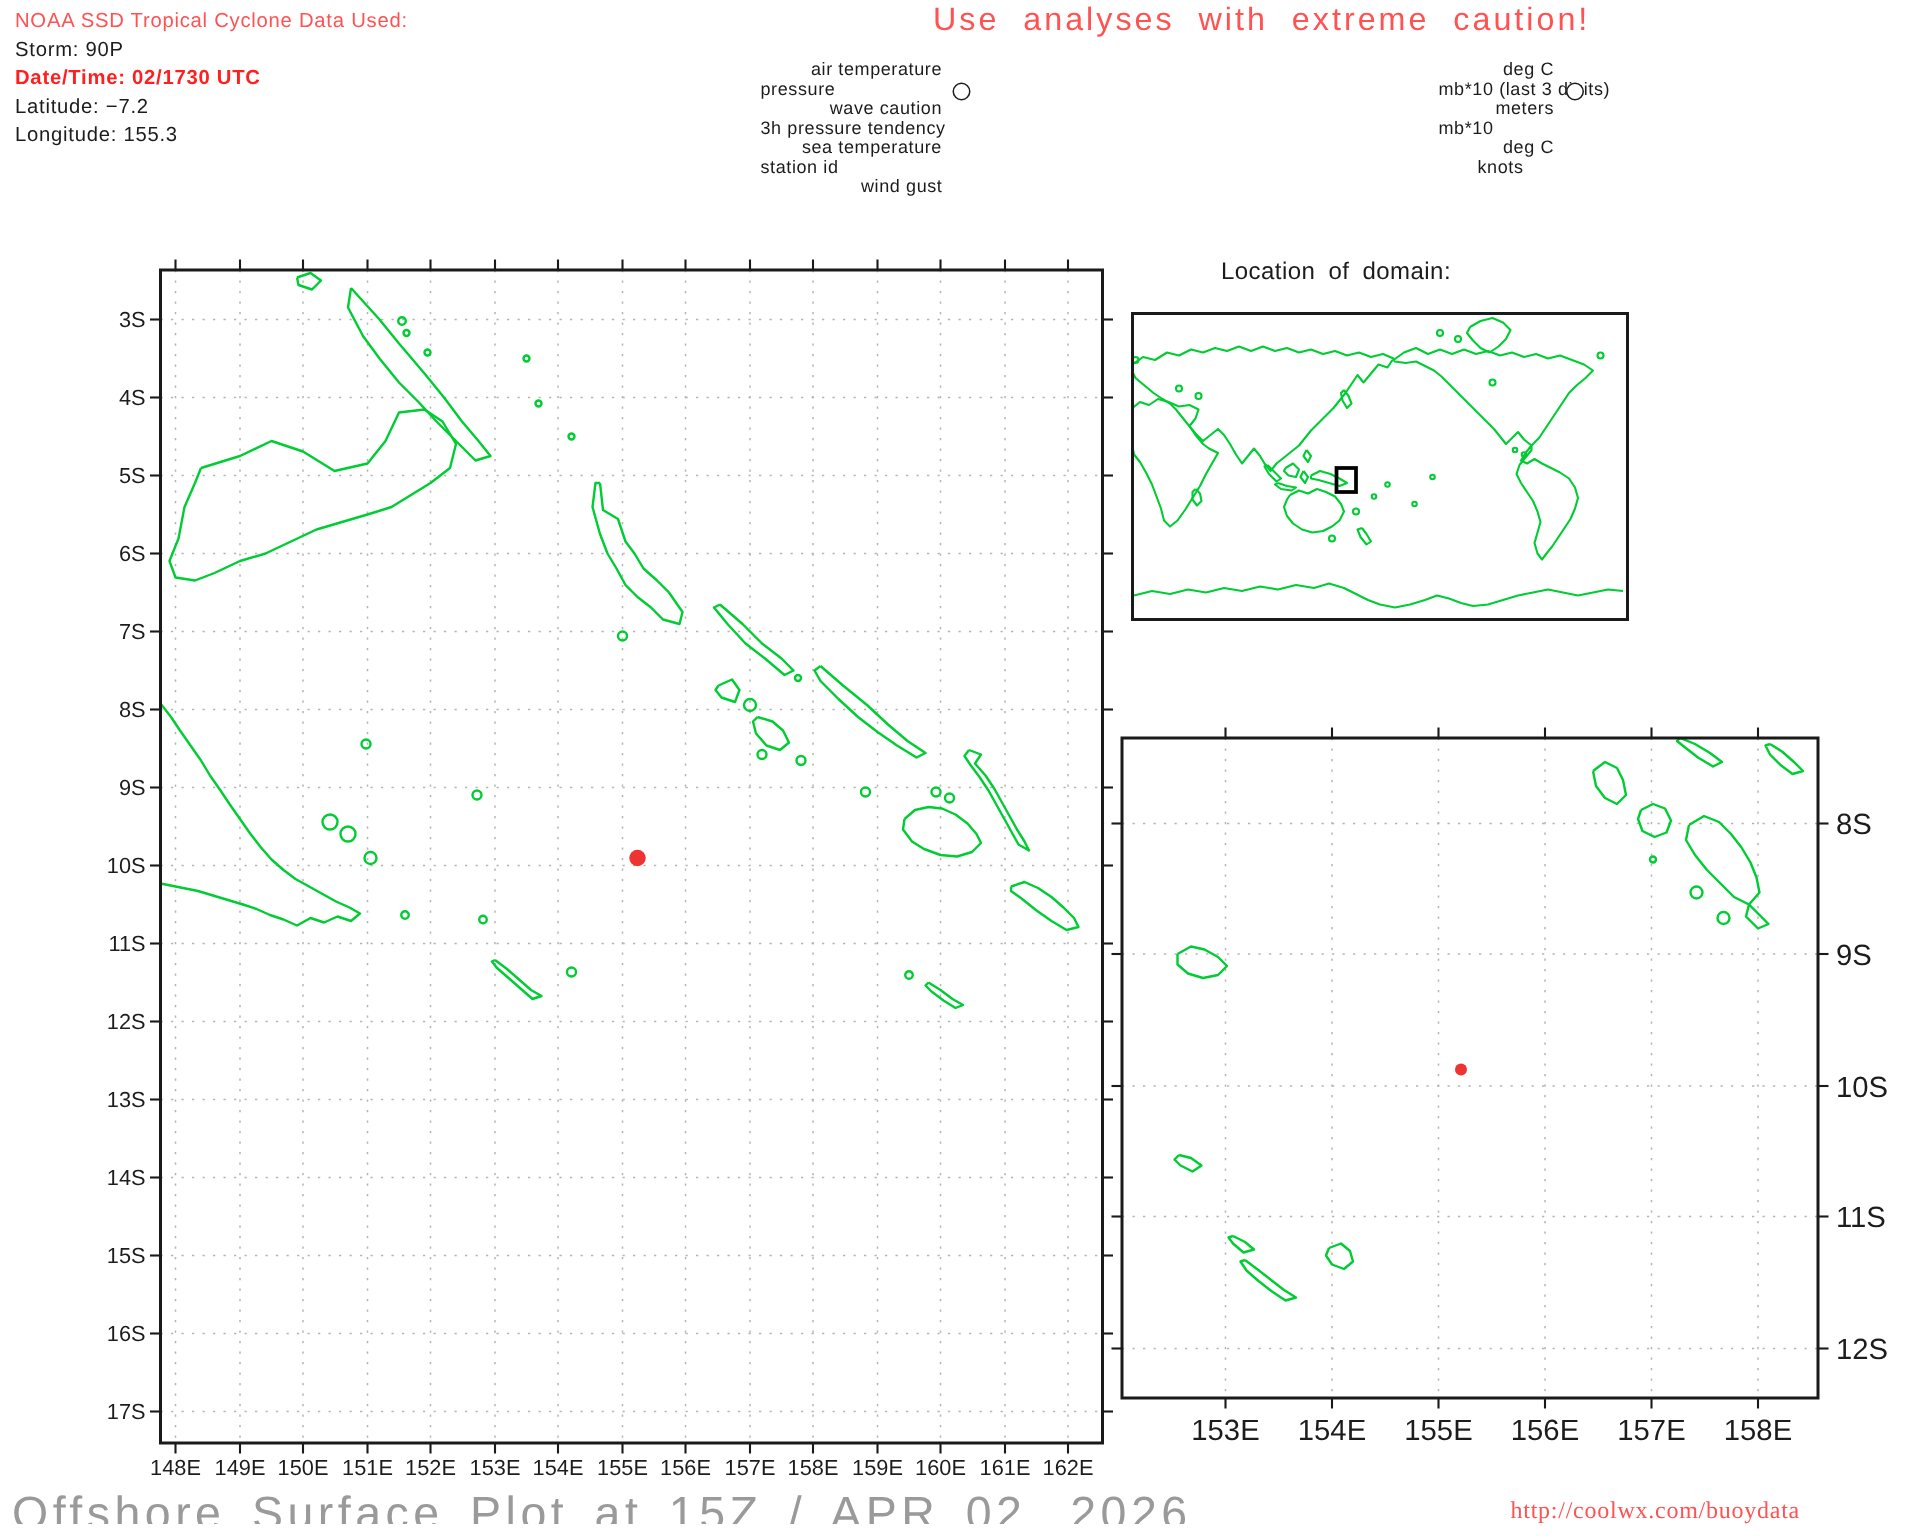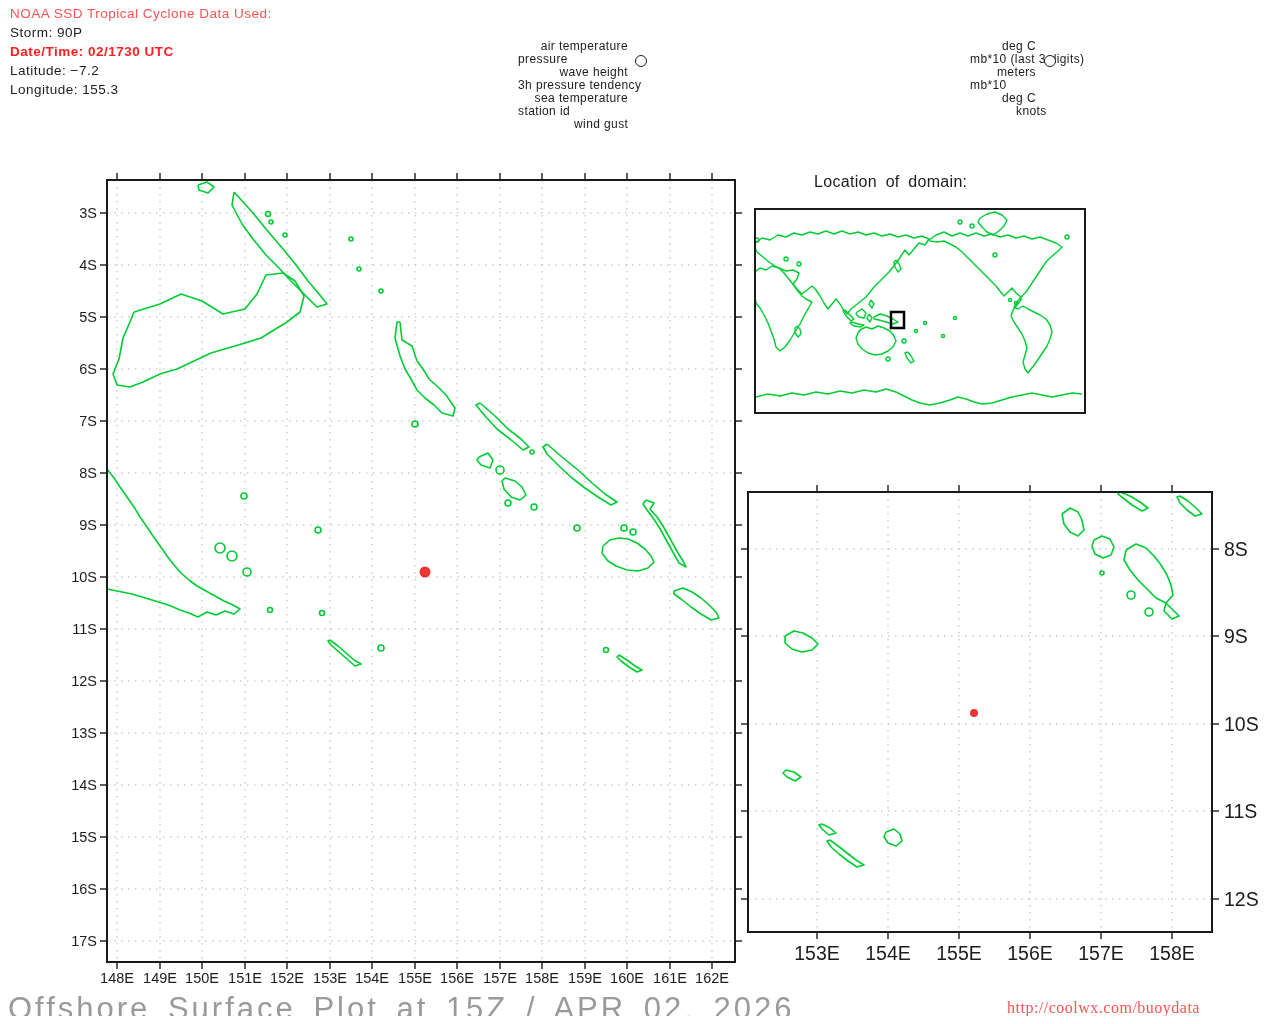--- a/index.html
+++ b/index.html
@@ -8,49 +8,50 @@
   .abs{position:absolute;white-space:pre;}
   .hdr{left:10px;line-height:19px;font-size:13.5px;letter-spacing:.5px;}
   .salmon{color:var(--salmon);}
   .alert{color:var(--alert);font-weight:bold;text-align:center;}
   .caution{left:622px;top:1px;font-size:21.5px;letter-spacing:2px;word-spacing:8px;color:var(--salmon);}
   .legend{position:absolute;font-size:12px;letter-spacing:.4px;line-height:13px;color:#1c1c1c;}
   .lrow{display:flex;flex-direction:column;}
   .lleft{display:inline-block;text-align:right;white-space:pre;}
   .st .lleft{width:130px;}
   .un .lleft{width:86px;}
-  .lright{margin-left:20px;white-space:pre;}
+  .lright{margin-left:9px;white-space:pre;}
   .lcircle{position:absolute;width:12px;height:12px;border:1.6px solid #1c1c1c;border-radius:50%;
            background:#fff;box-sizing:border-box;}
   .note{left:174px;top:142px;font-size:13.5px;letter-spacing:1px;word-spacing:3px;color:var(--salmon);}
   .domlabel{left:814px;top:173px;font-size:16px;letter-spacing:.3px;word-spacing:4px;color:#1c1c1c;}
   .ftitle{left:8px;top:991px;font-size:31px;letter-spacing:3px;word-spacing:6px;color:var(--titlegray);font-weight:400;}
   .furl{left:1007px;top:999px;font-size:16px;letter-spacing:.5px;color:var(--salmon);font-family:Liberation Serif, serif;}
   svg.plot{position:absolute;left:0;top:0;}
   svg.plot text{font-family:"Liberation Sans","DejaVu Sans",sans-serif;}
 </style>
 </head>
 <body>
 
 <div class="page" style="--salmon: #ff5252; --alert: #ff1f1f; --titlegray: #9a9a9a;">
 
   <div class="abs hdr salmon" style="top:4px">NOAA SSD Tropical Cyclone Data Used:</div>
   <div class="abs hdr" style="top:23px">Storm: 90P</div>
   <div class="abs hdr alert" style="top:42px">Date/Time: 02/1730 UTC</div>
   <div class="abs hdr" style="top:61px">Latitude: −7.2</div>
   <div class="abs hdr" style="top:80px">Longitude: 155.3</div>
 
+  <div class="abs caution">Use analyses with extreme caution!</div>
 
   <div class="legend st" style="left:498px;top:40px">
     <div class="lrow">
       <span class="lleft">air temperature</span>
       <span class="lright">pressure</span>
     </div>
     <div class="lrow">
-      <span class="lleft">wave height</span>
+      <span class="lleft">wave caution</span>
       <span class="lright">3h pressure tendency</span>
     </div>
     <div class="lrow">
       <span class="lleft">sea temperature</span>
       <span class="lright">station id</span>
     </div>
     <div style="margin-left:76px">wind gust</div>
     <span class="lcircle" style="left:137px;top:15px"></span>
   </div>
 
@@ -59,21 +60,21 @@
       <span class="lleft">deg C</span>
       <span class="lright">mb*10 (last 3 digits)</span>
     </div>
     <div class="lrow">
       <span class="lleft">meters</span>
       <span class="lright">mb*10</span>
     </div>
     <div class="lrow">
       <span class="lleft">deg C</span>
     </div>
-    <div style="margin-left:66px">knots</div>
+    <div style="margin-left:35px">knots</div>
     <span class="lcircle" style="left:94px;top:15px"></span>
   </div>
 
 
   <div class="abs domlabel">Location of domain:</div>
 
   <svg class="plot" id="plot-svg" width="1280" height="1024" viewBox="0 0 1280 1024">
       <g>
         <clipPath id="main-map-clip">
           <rect x="107" y="180" width="628" height="782"></rect>

